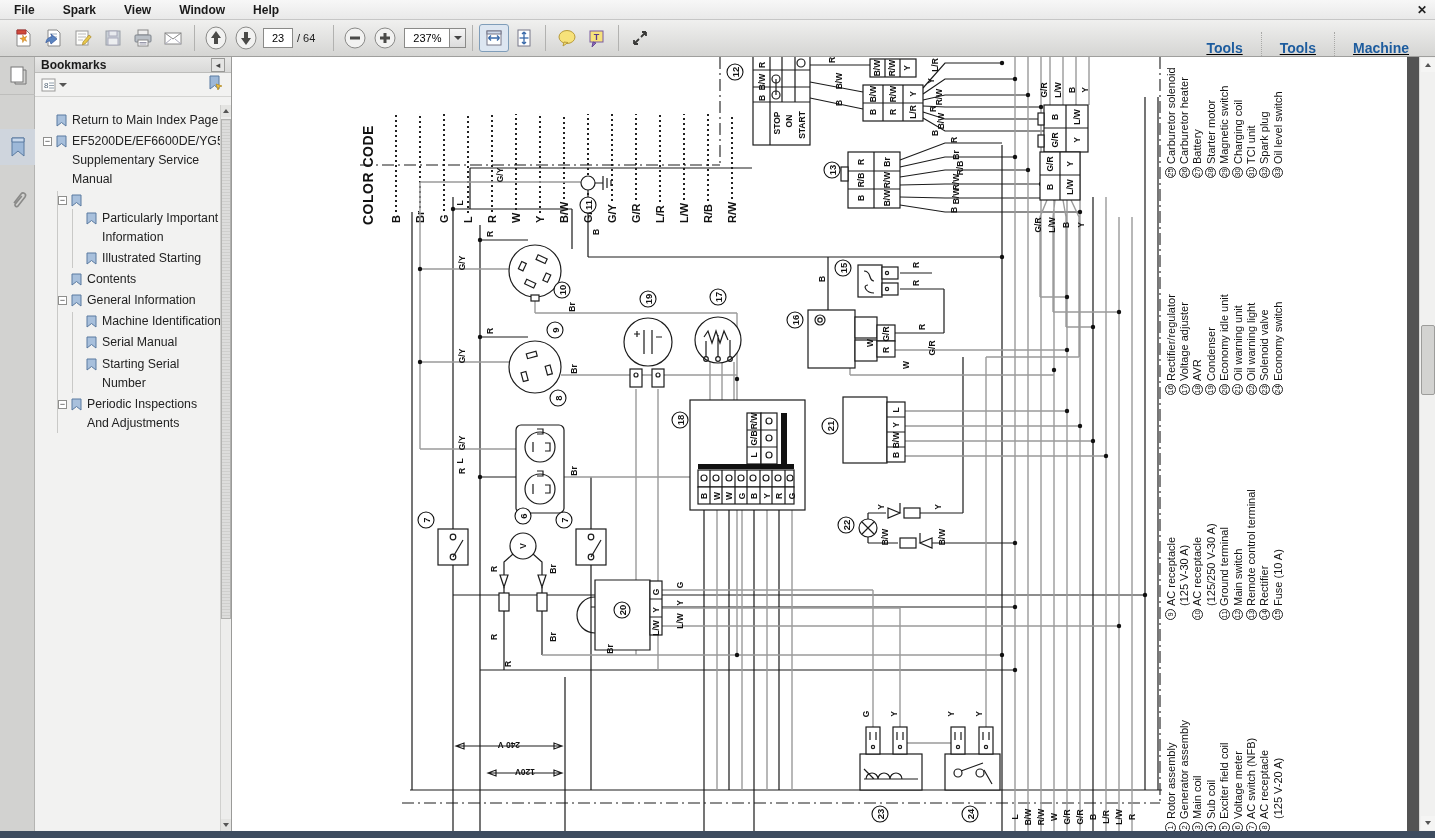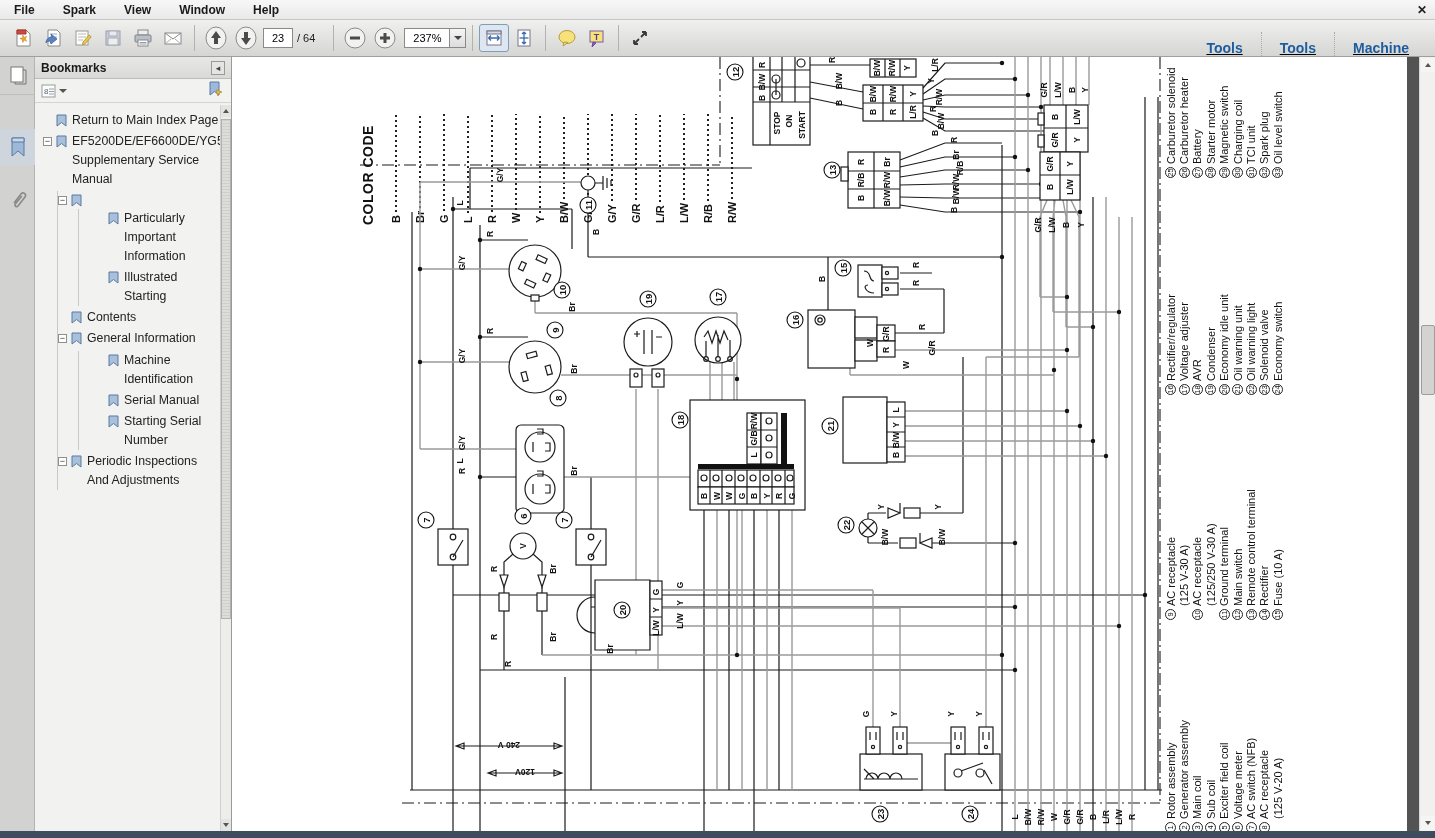--- a/index.html
+++ b/index.html
@@ -36,37 +36,37 @@
   
   .iconstrip { position:absolute; left:0; top:57px; width:35px; height:774px;
     background:#d2d2d0; border-right:1px solid #b4b4b2; }
   .strip-tile { width:35px; height:36px; display:flex; align-items:center; justify-content:center; }
   .strip-top { border-bottom:1px solid #bebebc; height:38px; }
   .strip-active { background:#cfd5dd; border-top:1px solid #b0b6bе; }
 
   
   .panel { position:absolute; left:35px; top:57px; width:197px; height:774px;
     background:#f2f2f1; border-right:1px solid #9a9a98; }
-  .panel-header { height:22px; background:linear-gradient(#e8e8e7,#d9d9d8); border-bottom:1px solid #bcbcba;
+  .panel-header { height:16px; background:linear-gradient(#e8e8e7,#d9d9d8); border-bottom:1px solid #bcbcba;
     display:flex; align-items:center; padding:0 6px; }
   .panel-title { font-size:12px; font-weight:bold; color:#1a1a1a; flex:1; }
   .collapse-btn { width:14px; height:14px; border:1px solid #9a9a98; background:#e5e5e4;
     font-size:9px; line-height:12px; text-align:center; color:#444; }
   .panel-tools { height:24px; display:flex; align-items:center; padding:0 6px; border-bottom:1px solid #d4d4d2; }
   .opts-btn { display:flex; align-items:center; gap:2px; }
   .tree { position:absolute; left:0; top:48px; bottom:0; width:186px; overflow:hidden;
     font-size:12.3px; color:#222; padding:6px 0 0 8px; line-height:1.55; }
   .bm { display:flex; align-items:flex-start; margin-bottom:2px; }
   .bm .minus { flex:none; width:9px; height:9px; border:1px solid #8f8f8d; background:#fff;
     font-size:9px; line-height:7px; text-align:center; color:#333; margin:5px 3px 0 0; }
   .bm .minus.hid { visibility:hidden; }
   .bm .bmicon { flex:none; margin:3px 4px 0 0; }
   .bm .lbl { min-width:0; }
   .grp { margin-left:14px; border-left:1px solid #c9c9c7; padding-left:0px; }
-  .grp2 { margin-left:20px; border-left:1px solid #c9c9c7;padding-left:16px; }
+  .grp2 { margin-left:14px; border-left:1px solid #c9c9c7; }
 
   
   .pscroll { position:absolute; right:0; top:48px; bottom:0; width:11px; background:#ededec; border-left:1px solid #d0d0ce; }
   .sbtn { position:absolute; left:0; width:10px; height:12px; background:#e4e4e2; display:flex; align-items:center; justify-content:center; }
   .tri-up { width:0;height:0;border-left:3.5px solid transparent;border-right:3.5px solid transparent;border-bottom:4.5px solid #555; }
   .tri-down { width:0;height:0;border-left:3.5px solid transparent;border-right:3.5px solid transparent;border-top:4.5px solid #555; }
   .pthumb { position:absolute; left:0; width:10px; background:#d6d6d4; border:1px solid #b1b1af;
     background-image:repeating-linear-gradient(#cfcfcd 0 1px, #dddddc 1px 3px); }
 
   

